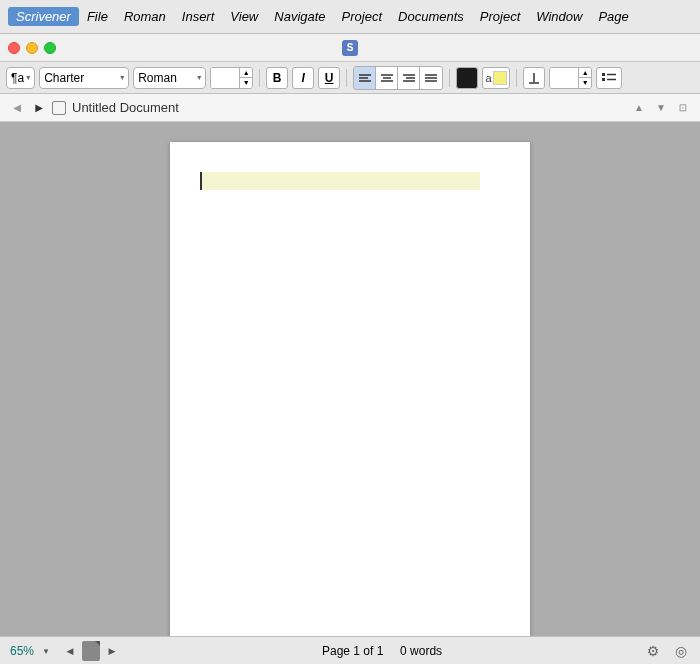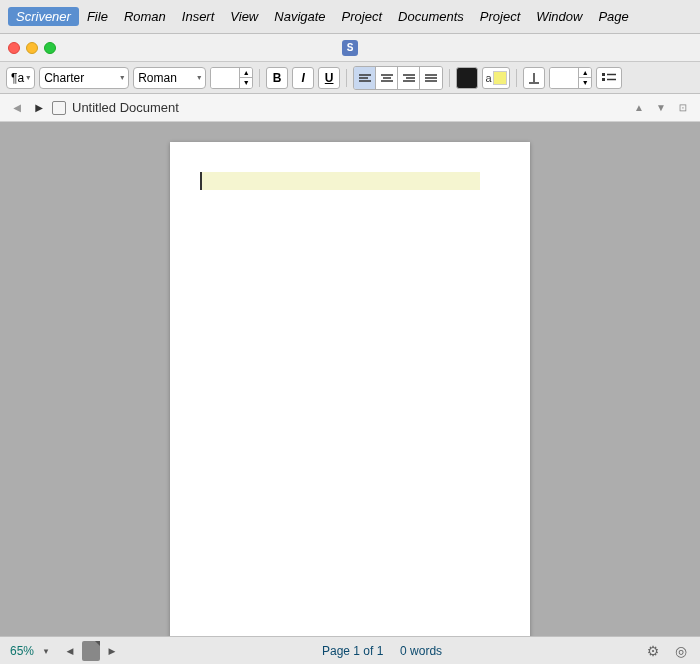--- a/index.html
+++ b/index.html
@@ -328,21 +328,21 @@
       align-items: center;
       justify-content: center;
       cursor: pointer;
       font-size: 9px;
       color: #555;
     }
     .status-middle {
       flex: 1;
       text-align: center;
       font-size: 12px;
-      color: #0c4a6e;
+      color: #000000;
     }
     .status-right {
       display: flex;
       align-items: center;
       gap: 10px;
     }
     .status-icon {
       width: 18px;
       height: 18px;
       display: flex;

